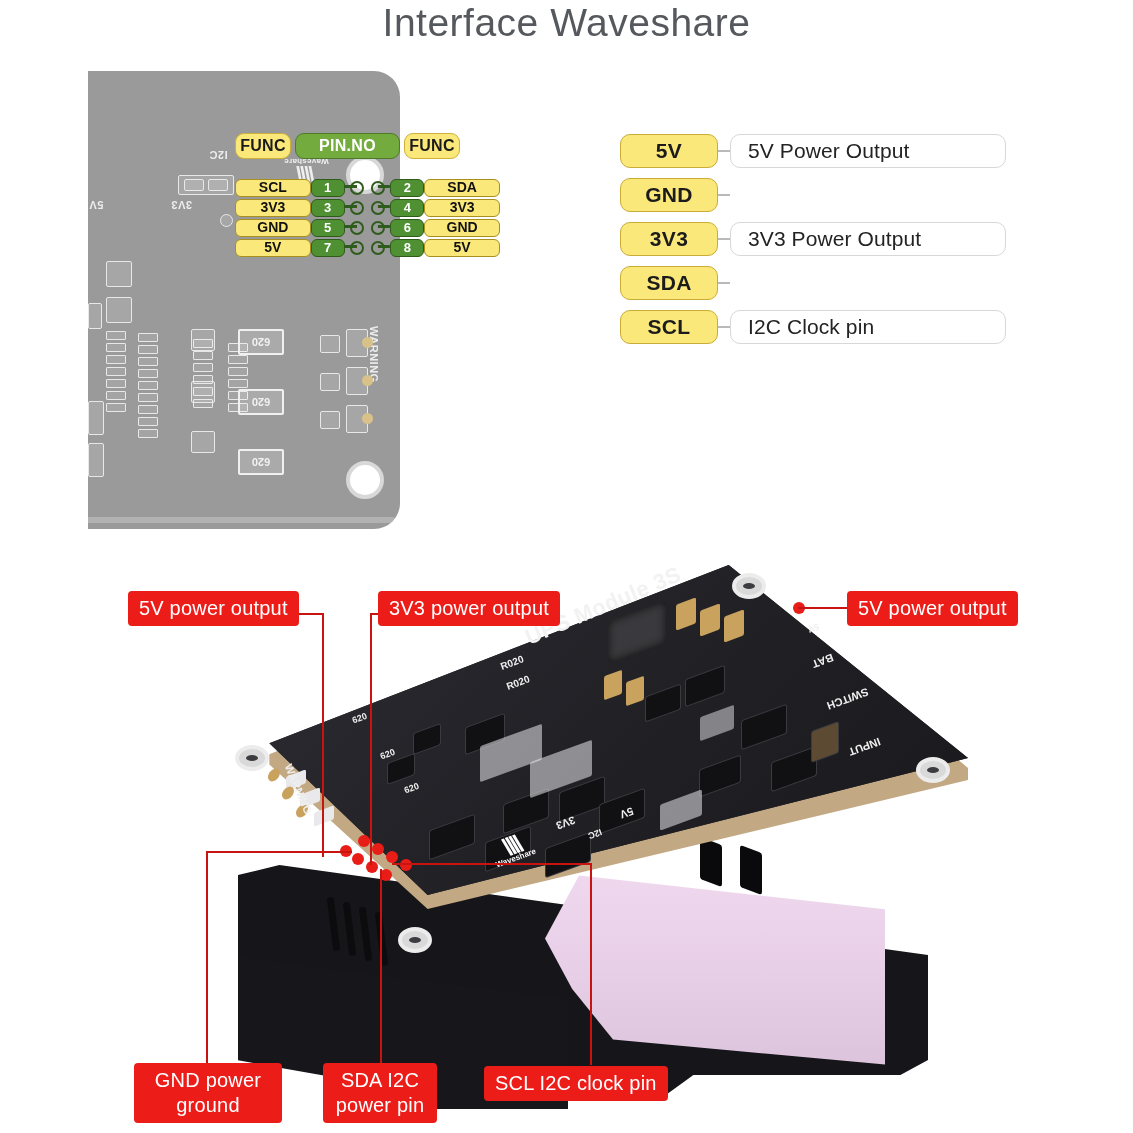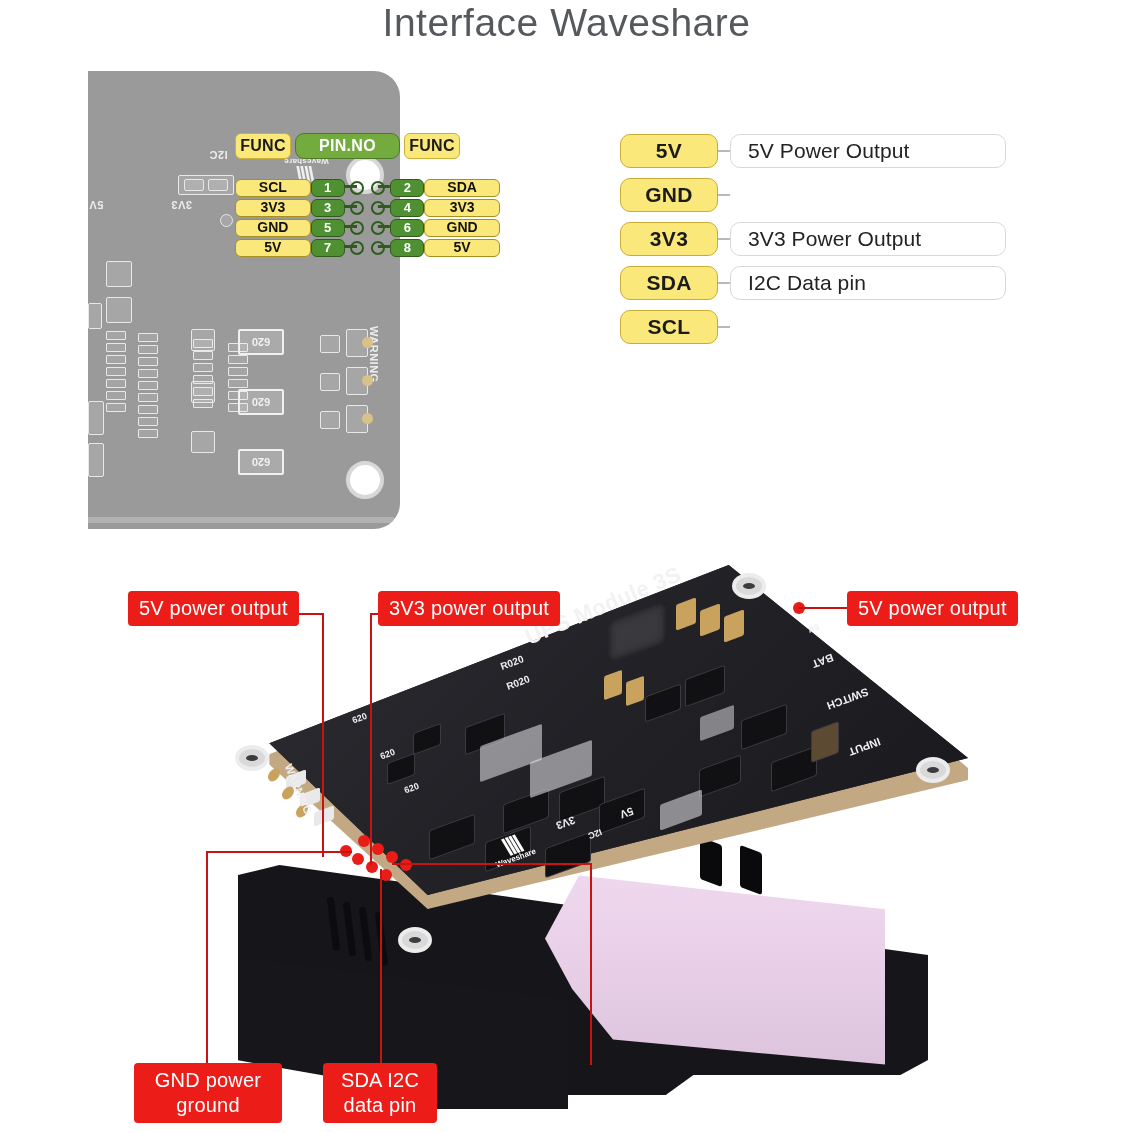--- a/index.html
+++ b/index.html
@@ -123,21 +123,21 @@
     border: 1.6px solid #cbb03a;
     border-radius: 9px;
     color: #1b1b1b;
     font-size: 16px;
     font-weight: 700;
     text-align: center;
     line-height: 24px;
     height: 26px;
     letter-spacing: .3px;
   }
-  .badge.func { width: 56px; border-radius: 6px; }
+  .badge.func { width: 56px; }
   .badge.pinno {
     width: 105px;
     background: #74ab3f;
     border-color: #4e7a28;
     color: #ffffff;
   }
   #pin-rows {
     margin-top: 20px;
     display: flex;
     flex-direction: column;
@@ -531,25 +531,25 @@
     <div class="legend-dash"></div>
   </div>
   <div class="legend-row">
     <div class="legend-key">3V3</div>
     <div class="legend-dash"></div>
     <div class="legend-desc">3V3 Power Output</div>
   </div>
   <div class="legend-row">
     <div class="legend-key">SDA</div>
     <div class="legend-dash"></div>
-    <div class="legend-desc">I2C Data pin</div>
   </div>
   <div class="legend-row">
     <div class="legend-key">SCL</div>
     <div class="legend-dash"></div>
+    <div class="legend-desc">I2C Clock pin</div>
   </div>
 </div>
 
 <div id="photo-area">
 
   <div id="case-body"></div>
   <div id="case-battery"></div>
   <div id="case-front-lip"></div>
   <div class="vent" style="left:330px; top:352px; transform:rotate(-7deg);"></div>
   <div class="vent" style="left:346px; top:357px; transform:rotate(-7deg);"></div>
@@ -660,15 +660,16 @@
   <div class="callout" style="left:128px; top:46px;">5V power output</div>
 
   <div class="callout" style="left:378px; top:46px;">3V3 power output</div>
 
   <div class="callout" style="left:847px; top:46px;">5V power output</div>
 
   <div class="callout center" style="left:134px; top:518px; width:148px;">GND power
 ground</div>
 
   <div class="callout center" style="left:323px; top:518px; width:114px;">SDA I2C
-data pin</div>
-
+power pin</div>
+
+  <div class="callout" style="left:484px; top:521px;">SCL I2C clock pin</div>
 </div>
 
 </body></html>

